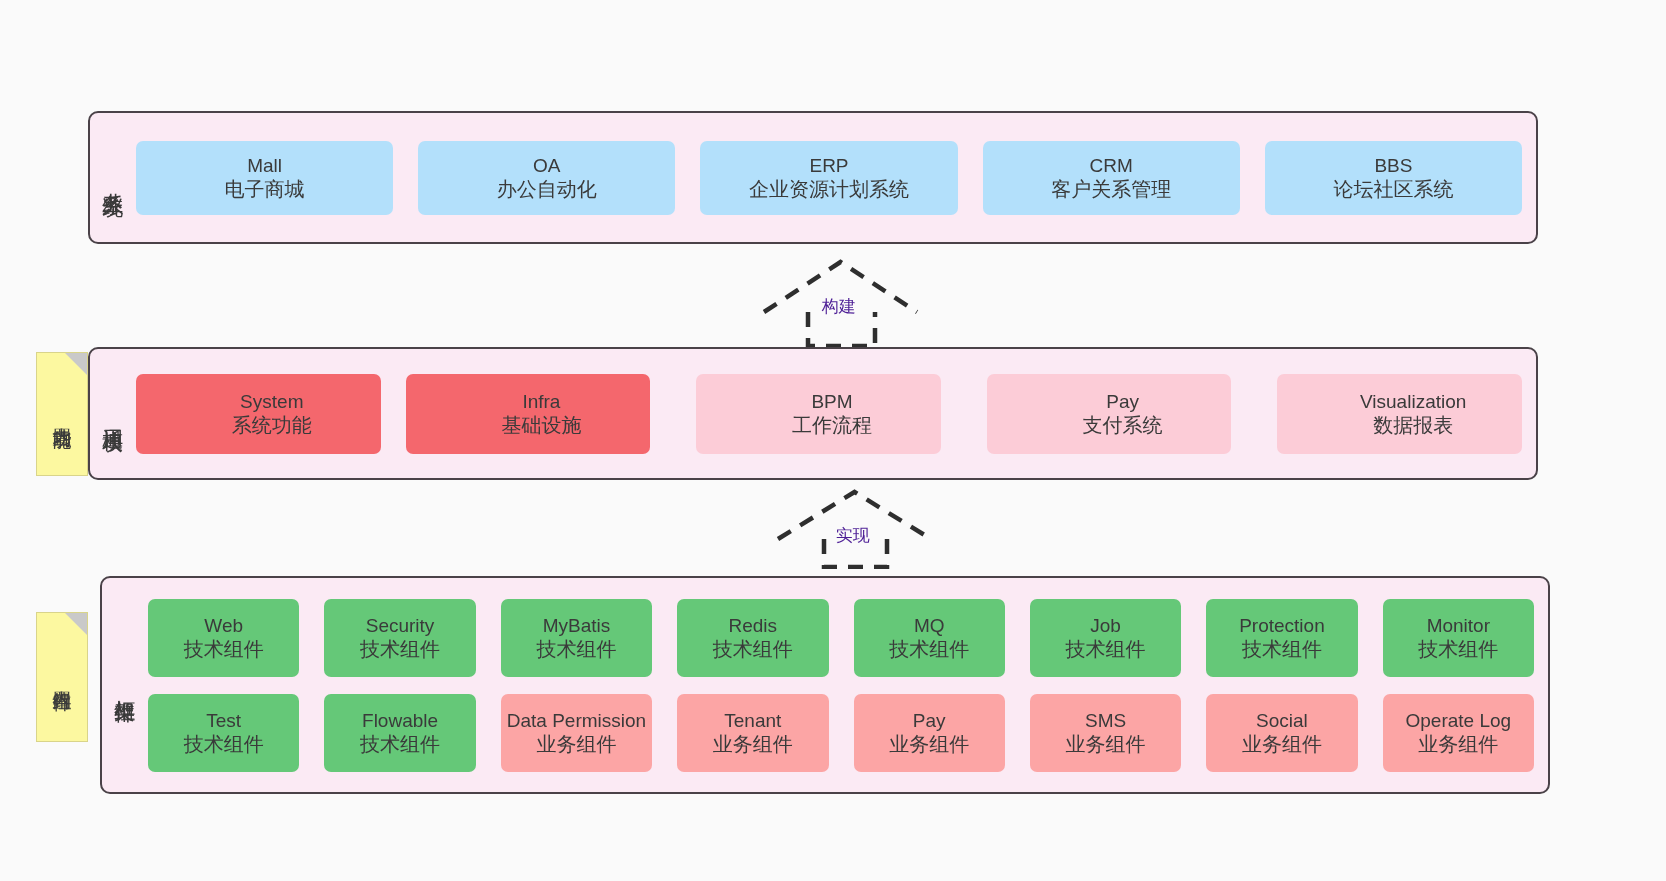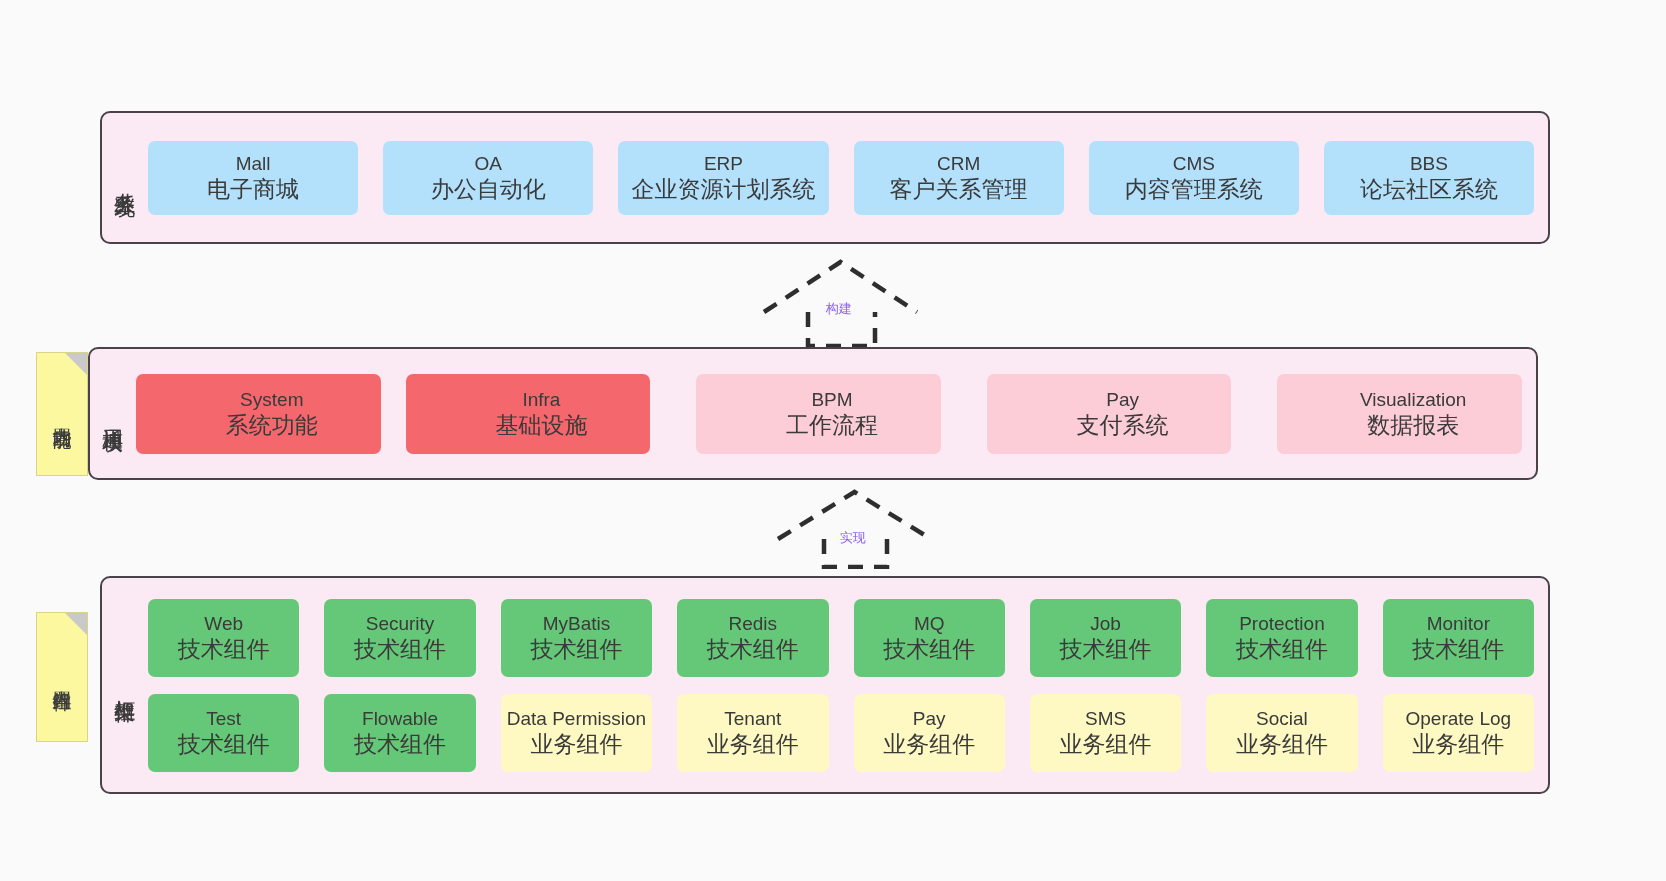--- a/index.html
+++ b/index.html
@@ -69,30 +69,30 @@
     display: flex;
     flex-direction: column;
     align-items: center;
     justify-content: center;
     text-align: center;
     box-sizing: border-box;
     padding: 4px 6px;
     line-height: 1.22;
   }
   .card .ttl { font-size: 19px; }
-  .card .sub { font-size: 23px; }
+  .card .sub { font-size: 20px; }
 
   .c-blue       { background: #b3e0fb; }
   .c-red        { background: #f4676d; }
   .c-pink       { background: #fcccd7; margin-left: 21px; }
   .c-green      { background: #65c878; }
-  .c-greenlight { background: #fef9c3; text-align: center; }
-
-  
-  #layer-business { left: 88px;  top: 111px; width: 1450px; height: 133px; margin-left: 12px; }
+  .c-greenlight { background: #fca5a5; text-align: center; }
+
+  
+  #layer-business { left: 88px;  top: 111px; width: 1450px; height: 133px; }
   #layer-common   { left: 88px;  top: 347px; width: 1450px; height: 133px; }
   #layer-frame    { left: 88px;  top: 576px; width: 1450px; height: 218px; margin-left: 12px; }
 
   #layer-business .card { height: 74px; }
   #layer-common   .card { height: 80px; padding-left: 33px; }
   #layer-frame    .card { height: 78px; }
 
   
   .sticky {
     position: absolute;
@@ -121,22 +121,22 @@
   #sticky-common { left: 36px; top: 352px; width: 52px; height: 124px; }
   #sticky-frame  { left: 36px; top: 612px; width: 52px; height: 130px; }
 
   
   .arrow { position: absolute; }
   .arrow .alabel {
     position: absolute;
     left: 50%;
     transform: translateX(-50%);
     bottom: 26px;
-    font-size: 13px;
-    color: #8b5cf6;
+    font-size: 17px;
+    color: #4c1d95;
     background: transparent;
     white-space: nowrap;
     padding: 0 2px;
   }
   #arrow-build { left: 753px; top: 256px; width: 175px; height: 92px; }
   #arrow-impl  { left: 767px; top: 487px; width: 175px; height: 82px; }
   #arrow-build .alabel { bottom: 30px; left: 49%; }
   #arrow-impl  .alabel { bottom: 22px; left: 49%; }
 </style>
 </head>
@@ -158,24 +158,20 @@
         </div>
         <div class="card c-blue">
           <div class="ttl">ERP</div>
           <div class="sub">企业资源计划系统</div>
         </div>
         <div class="card c-blue">
           <div class="ttl">CRM</div>
           <div class="sub">客户关系管理</div>
         </div>
         <div class="card c-blue">
-          <div class="ttl">CMS</div>
-          <div class="sub">内容管理系统</div>
-        </div>
-        <div class="card c-blue">
           <div class="ttl">BBS</div>
           <div class="sub">论坛社区系统</div>
         </div>
       </div>
     </div>
   </div>
 
   <div class="arrow" id="arrow-build">
     <svg width="175" height="92" viewBox="0 0 175 92">
       <polyline points="11,56 87.5,6 164,56" fill="none" stroke="#2e2e2e" stroke-width="4.5" stroke-dasharray="15 11" stroke-linecap="butt"></polyline>

